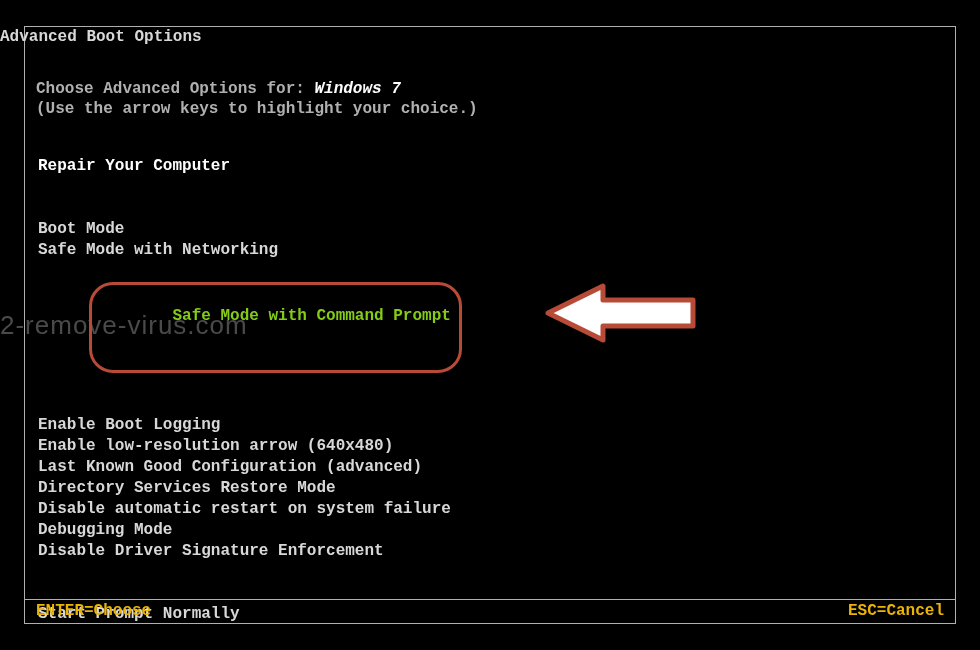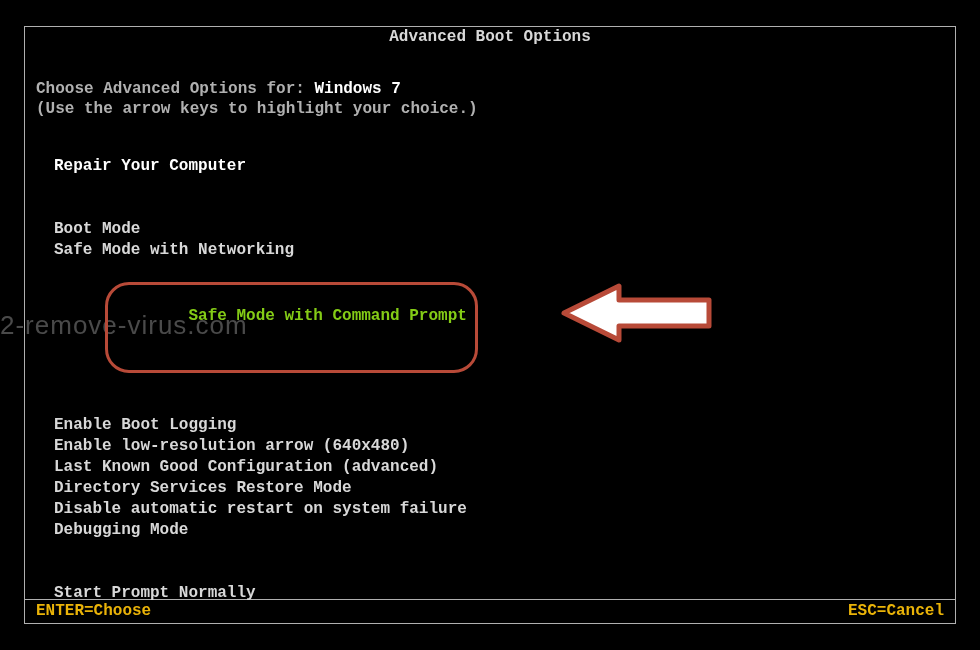--- a/index.html
+++ b/index.html
@@ -56,38 +56,39 @@
       right: 24px;
       bottom: 26px;
       height: 1px;
       background: #b0b0b0;
     }
     .title {
       position: absolute;
       top: 28px;
       left: 0;
       right: 0;
-      text-align: center;
+      text-align: left;
       color: #d8d8d8;
     }
     .content {
       position: absolute;
       top: 80px;
       left: 36px;
       right: 36px;
     }
     .prompt-line {
       margin-bottom: 2px;
     }
     .os-name {
       color: #ffffff;
+      font-style: italic;
     }
     .menu {
       margin-top: 38px;
-      margin-left: 18px;
+      margin-left: 2px;
     }
     .menu-item {
       line-height: 21px;
       color: #d8d8d8;
       white-space: pre;
     }
     .item-white {
       color: #ffffff;
     }
     .menu-gap {
@@ -164,20 +165,21 @@
       </span>
     </div>
     <div class="menu-gap"></div>
 
     <div class="menu-item">Enable Boot Logging</div>
     <div class="menu-item">Enable low-resolution arrow (640x480)</div>
     <div class="menu-item">Last Known Good Configuration (advanced)</div>
     <div class="menu-item">Directory Services Restore Mode</div>
     <div class="menu-item">Disable automatic restart on system failure</div>
     <div class="menu-item">Debugging Mode</div>
+    <div class="menu-item">Disable Driver Signature Enforcement</div>
     <div class="menu-gap"></div>
     <div class="menu-gap"></div>
 
     <div class="menu-item">Start Prompt Normally</div>
   </div>
 
 </div>
 
 <div class="footer">
   <span>ENTER=Choose</span>

